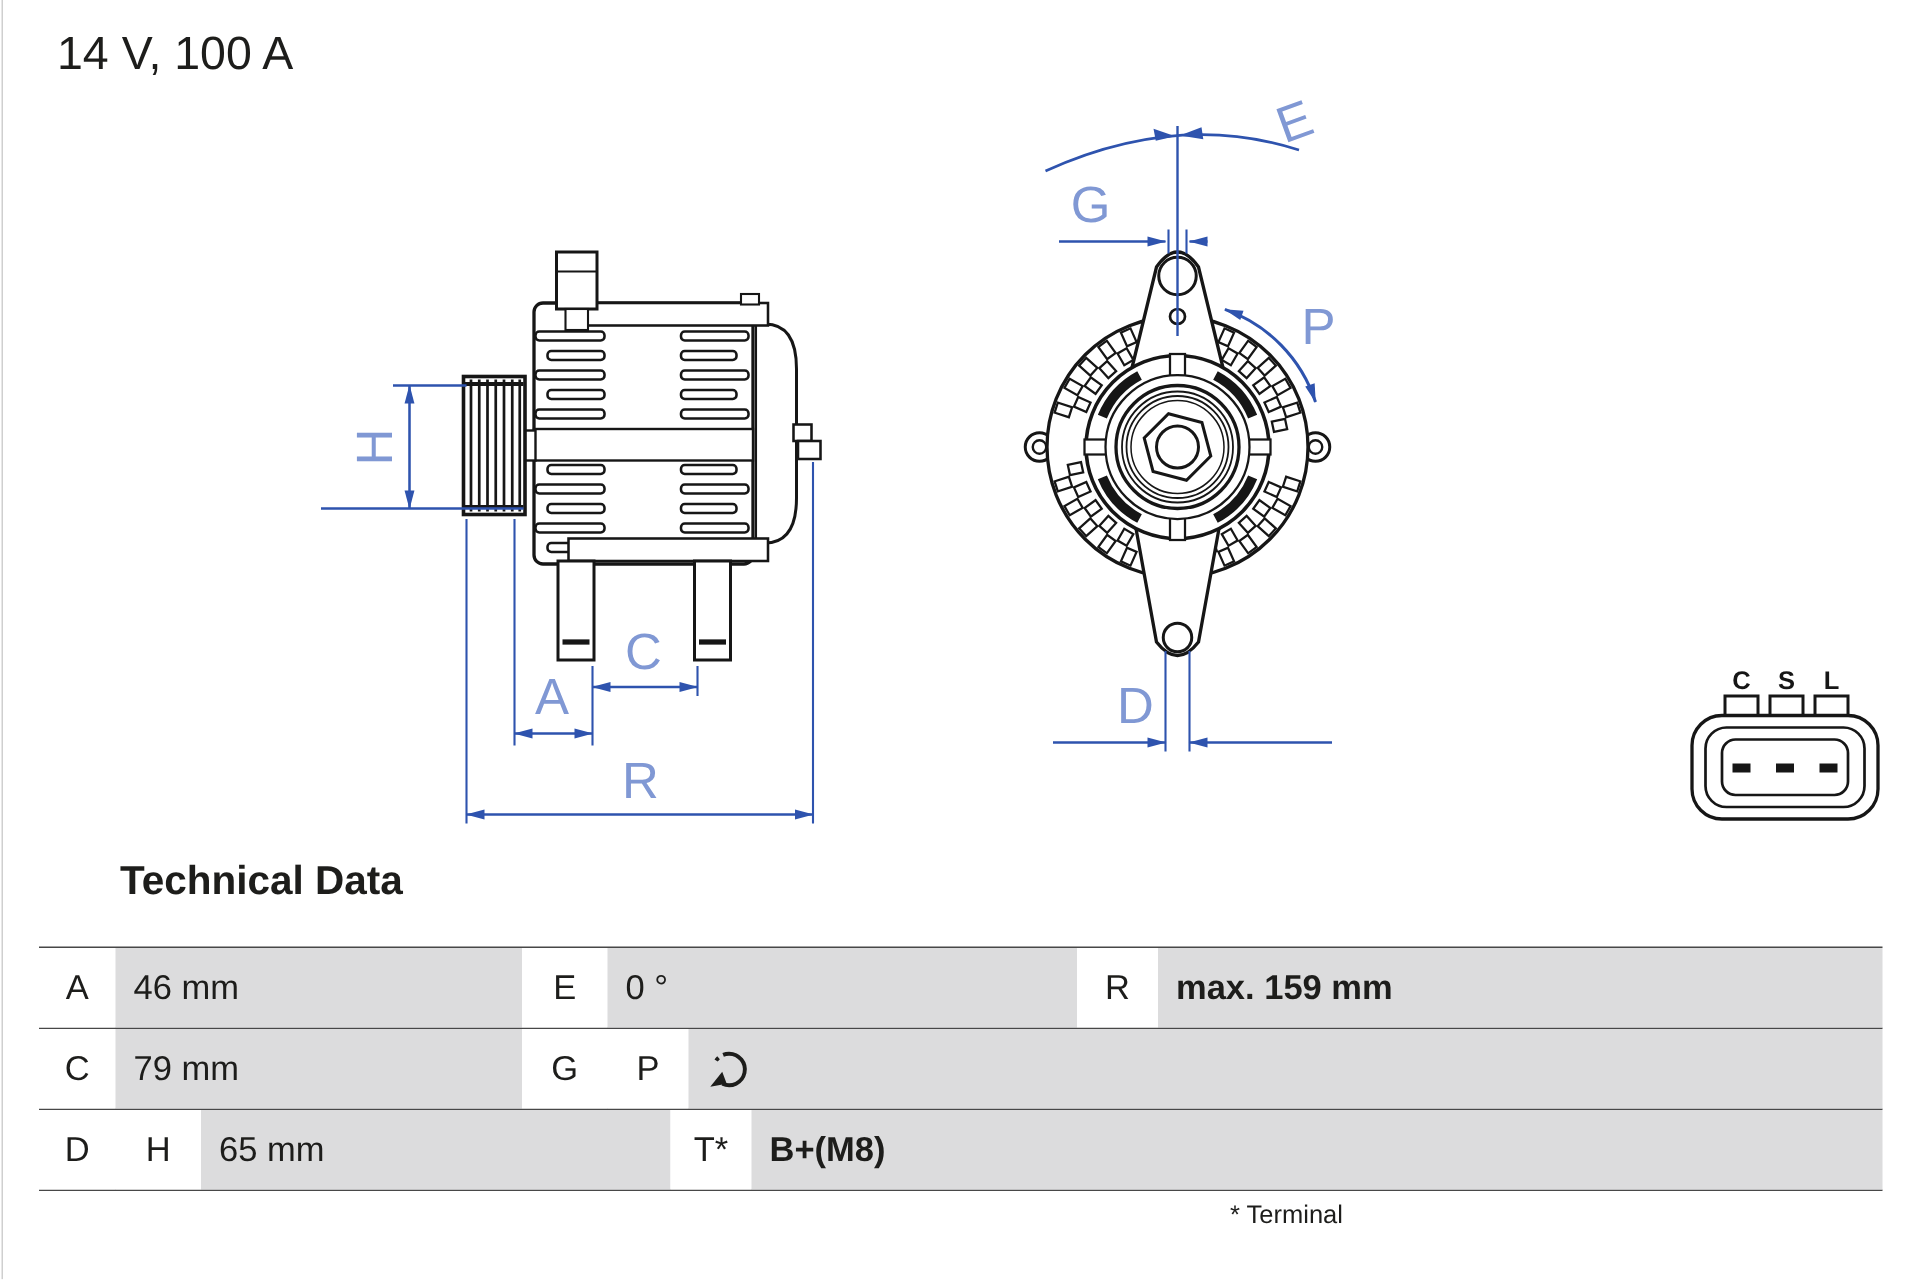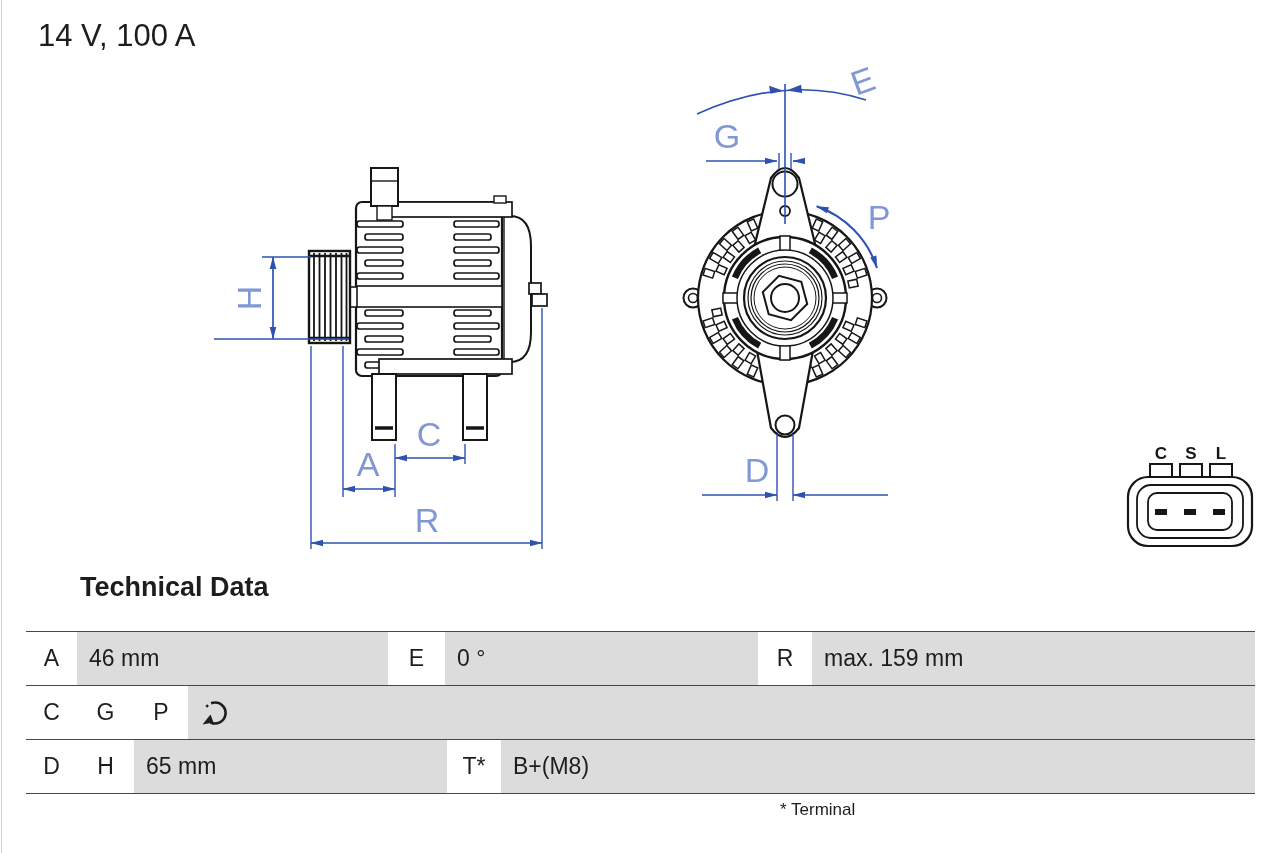--- a/index.html
+++ b/index.html
@@ -7,22 +7,22 @@
         font-family:"Liberation Sans",sans-serif;color:#1d1d1b;}
   #page-edge{position:absolute;left:1px;top:0;width:1px;height:100%;background:#cfcfcf;}
   #title{position:absolute;left:38px;top:18px;font-size:31px;font-weight:400;color:#1d1d1b;}
   #drawing{position:absolute;left:0;top:0;}
   #tech-heading{position:absolute;left:37px;top:572px;font-size:27px;font-weight:700;margin-left:43px;}
   #tech-table{position:absolute;left:26px;top:631px;width:1229px;border-bottom:1.5px solid #474747;}
   .t-row{display:flex;height:54px;border-top:1.5px solid #474747;box-sizing:border-box;}
   .cell{display:flex;align-items:center;font-size:23px;}
   .kcell{justify-content:center;background:#fff;}
   .vcell{background:#dcdcdd;padding-left:12px;box-sizing:border-box;}
-  .k1{width:51px;} .v1{width:311px;} .k2{width:57px;} .v2{width:313px;} .k3{width:54px;} .v3{flex:1;}
-  #footnote{position:absolute;left:780px;top:800px;font-size:17px;}
+  .k1{width:51px;} .v1{width:271px;} .k2{width:57px;} .v2{width:313px;} .k3{width:54px;} .v3{flex:1;font-weight:bold;}
+  #footnote{position:absolute;left:820px;top:800px;font-size:17px;}
   text{font-family:"Liberation Sans",sans-serif;}
   .dimlabel{font-size:34px;font-weight:300;fill:#8098d4;}
   .pinlabel{font-size:17px;font-weight:700;fill:#161616;}
 </style>
 </head>
 <body>
 
 <div id="page">
   <div id="page-edge"></div>
 
@@ -239,20 +239,21 @@
     <div class="t-row">
       <div class="cell kcell k1">A</div>
       <div class="cell vcell v1">46 mm</div>
       <div class="cell kcell k2">E</div>
       <div class="cell vcell v2">0 °</div>
       <div class="cell kcell k3">R</div>
       <div class="cell vcell v3">max. 159 mm</div>
     </div>
     <div class="t-row">
       <div class="cell kcell k1">C</div>
+      <div class="cell vcell v1">79 mm</div>
       <div class="cell kcell k2">G</div>
       <div class="cell kcell k3">P</div>
       <div class="cell vcell v3">
         <svg width="30" height="30" viewBox="0 0 30 30">
           <path d="M15,4.5 A10.5,10.5 0 1 1 10.6,24.5" fill="none" stroke="#1d1d1b" stroke-width="2.6"></path>
           <path d="M15,4.5 A10.5,10.5 0 0 0 6.4,9" fill="none" stroke="#1d1d1b" stroke-width="2.6" stroke-dasharray="4 3.5"></path>
           <polygon points="2.5,26.5 10.5,16.5 13.5,24.5" fill="#1d1d1b"></polygon>
         </svg>
       </div>
     </div>

